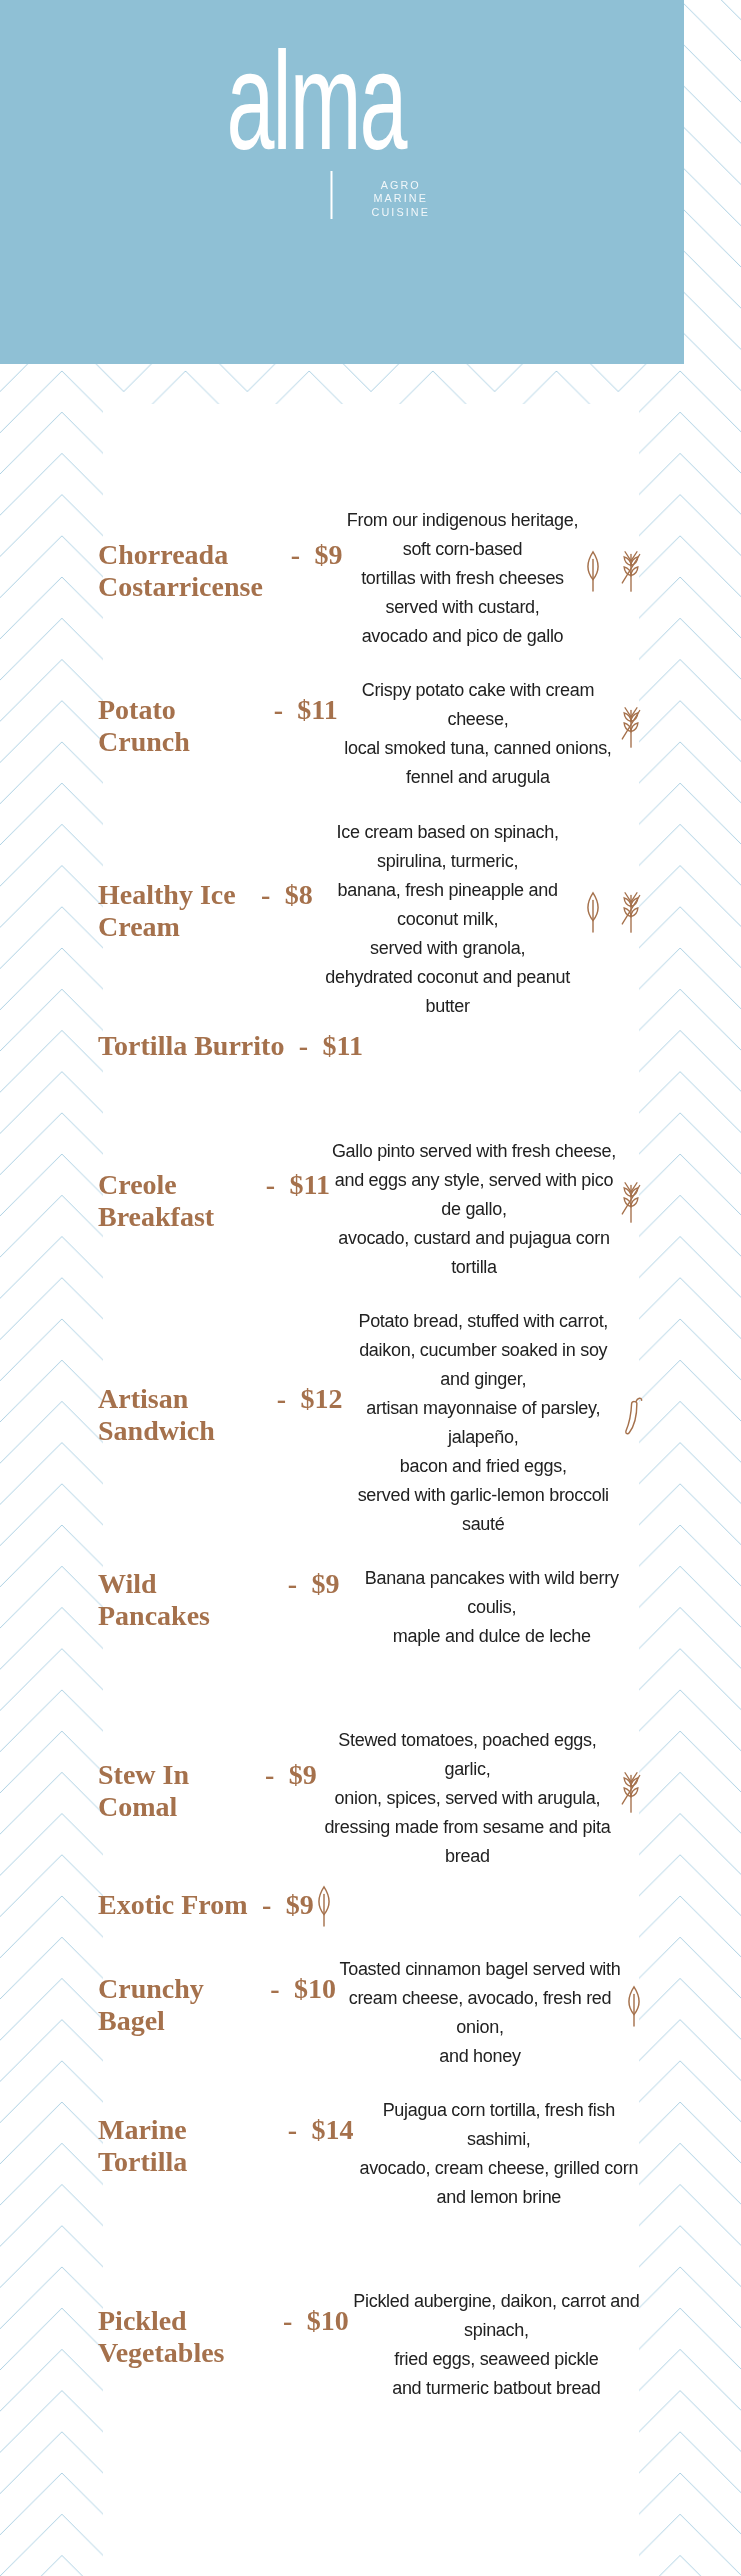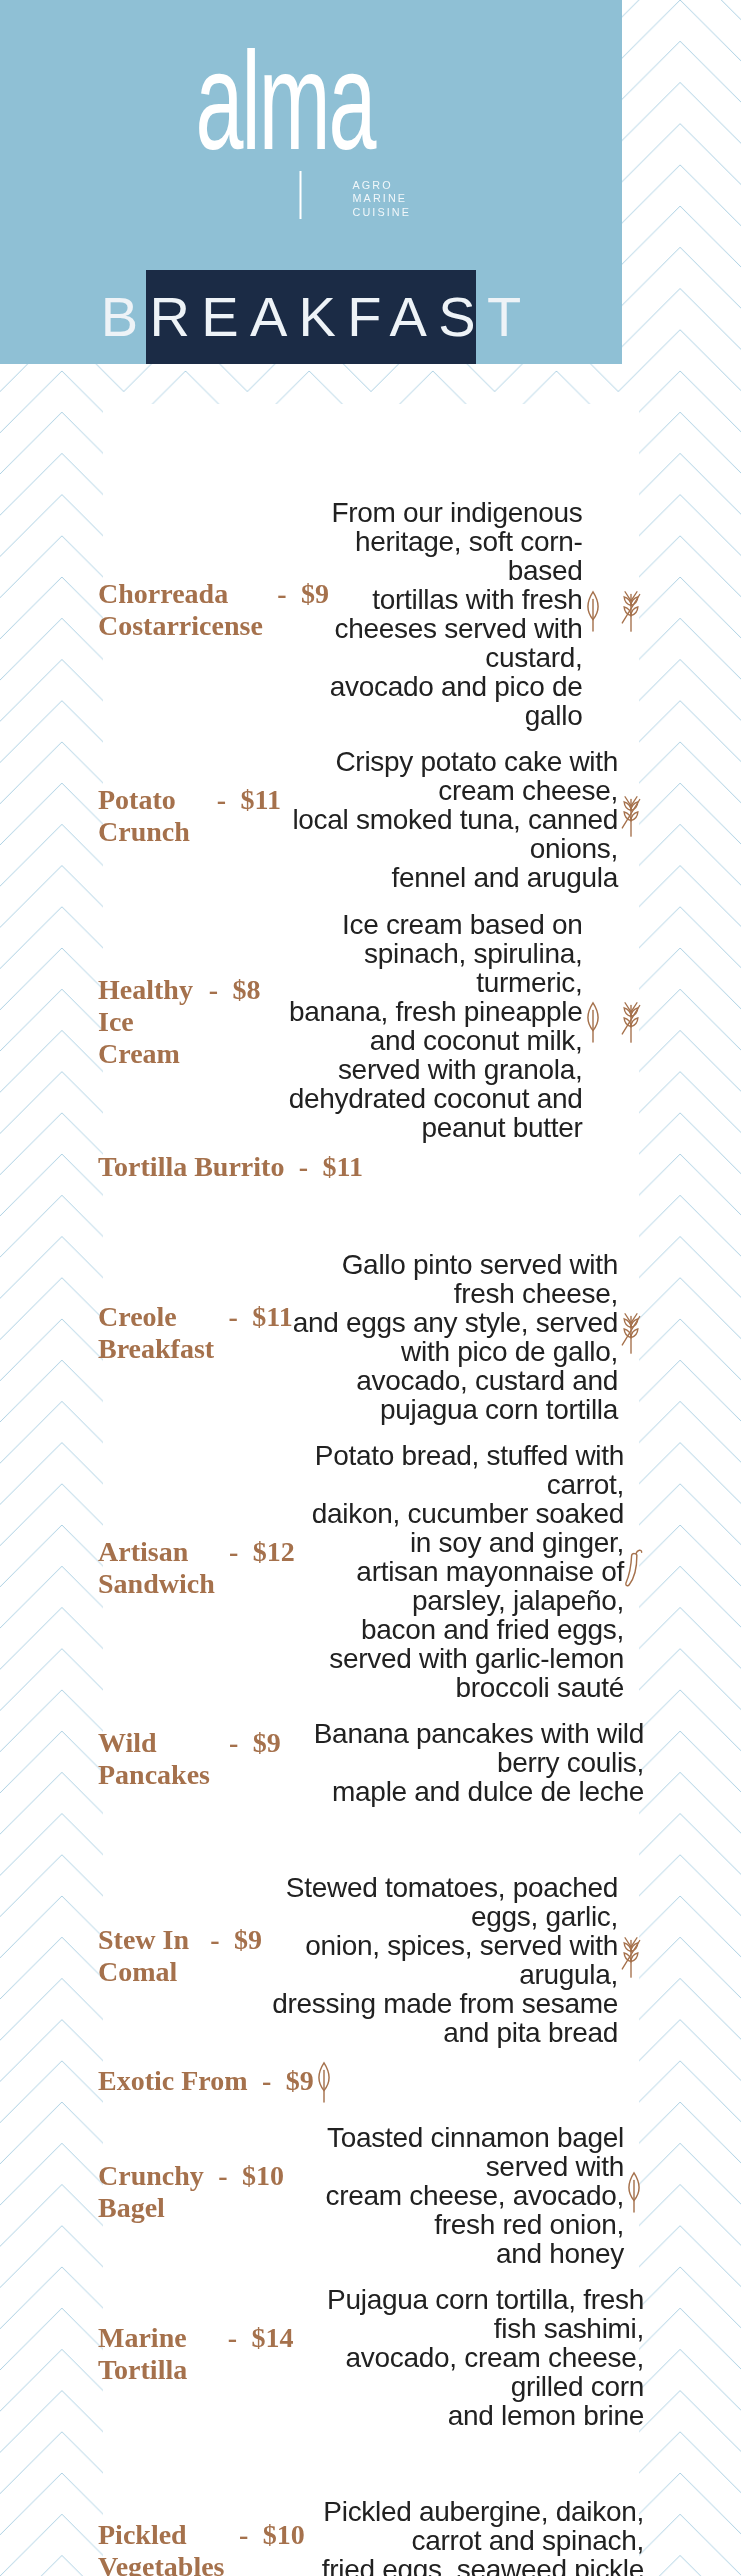--- a/index.html
+++ b/index.html
@@ -22,42 +22,43 @@
   
   .pattern-layer{position:absolute;inset:0;z-index:0;}
   .white-mask{
     position:absolute;z-index:1;
     left:103px;top:404px;width:536px;height:2372px;
     background:#ffffff;
   }
   
   .header{
     position:absolute;z-index:2;
-    left:0;top:0;width:622px;height:364px;
+    left:0;top:0;width:684px;height:364px;
     background:var(--header-blue);
   }
   .logo-wrap{
     position:absolute;left:50%;top:0;transform:translateX(-50%);
     width:237px;height:237px;
   }
   .logo-text{
     position:absolute;left:3.1px;top:31px;
     font-size:139px;font-weight:100;line-height:1;
     color:#ffffff;letter-spacing:-3.1px;
     transform:scaleX(0.62);transform-origin:left top;
   }
   .logo-descender{
     position:absolute;left:107px;top:171px;width:1.5px;height:48px;
     background:#ffffff;
   }
   .logo-tagline{
-    position:absolute;left:160px;top:179px;
+    position:absolute;left:148px;top:179px;
     color:#F2F7FA;font-size:10.8px;line-height:13.4px;
     letter-spacing:2.1px;font-weight:400;
     white-space:pre-line;
+    text-align:center;
   }
   .breakfast-box{
     position:absolute;left:50%;bottom:0;transform:translateX(-50%);
     width:330px;height:94px;
     background:var(--navy);
     display:flex;align-items:center;justify-content:center;
   }
   .breakfast-title{
     color:#EEF3F7;font-size:56px;font-weight:100;
     letter-spacing:11.3px;padding-left:11.3px;line-height:1;
@@ -76,24 +77,24 @@
   }
   .menu-item.no-icons{margin-bottom:59px;}
   .item-title{
     font-family:"Liberation Serif",serif;
     font-weight:700;color:var(--title-brown);
     font-size:28px;line-height:32px;
     display:flex;align-items:baseline;justify-content:center;
   }
   .item-dash{margin:0 14.4px;}
   .item-desc{
-    margin-top:8px;
-    font-size:28px;line-height:29px;
+    margin-top:16px;
+    font-size:18px;line-height:29px;
     color:var(--text-dark);
-    text-align:right;white-space:pre-line;
+    text-align:center;white-space:pre-line;
     letter-spacing:-0.3px;
   }
   .icon-row{
     margin-top:3.1px;height:46px;
     display:flex;align-items:flex-start;justify-content:center;gap:15.5px;
   }
   .icon-row svg{color:var(--title-brown);}
 </style>
 </head>
 <body>
@@ -116,23 +117,20 @@
 <div class="white-mask"></div>
 
 <div class="header">
   <div class="logo-wrap">
     <div class="logo-text">alma</div>
     <div class="logo-descender"></div>
     <div class="logo-tagline">AGRO
 MARINE
 CUISINE</div>
   </div>
-  <div class="breakfast-box">
-    <div class="breakfast-title">BREAKFAST</div>
-  </div>
 </div>
 
 <div class="content">
   <div id="items-mount" style="display:contents"><div class="menu-item">
     <div class="item-title">
       <span>Chorreada Costarricense</span>
       <span class="item-dash">-</span>
       <span>$9</span>
     </div>
     <div class="item-desc">From our indigenous heritage, soft corn-based

